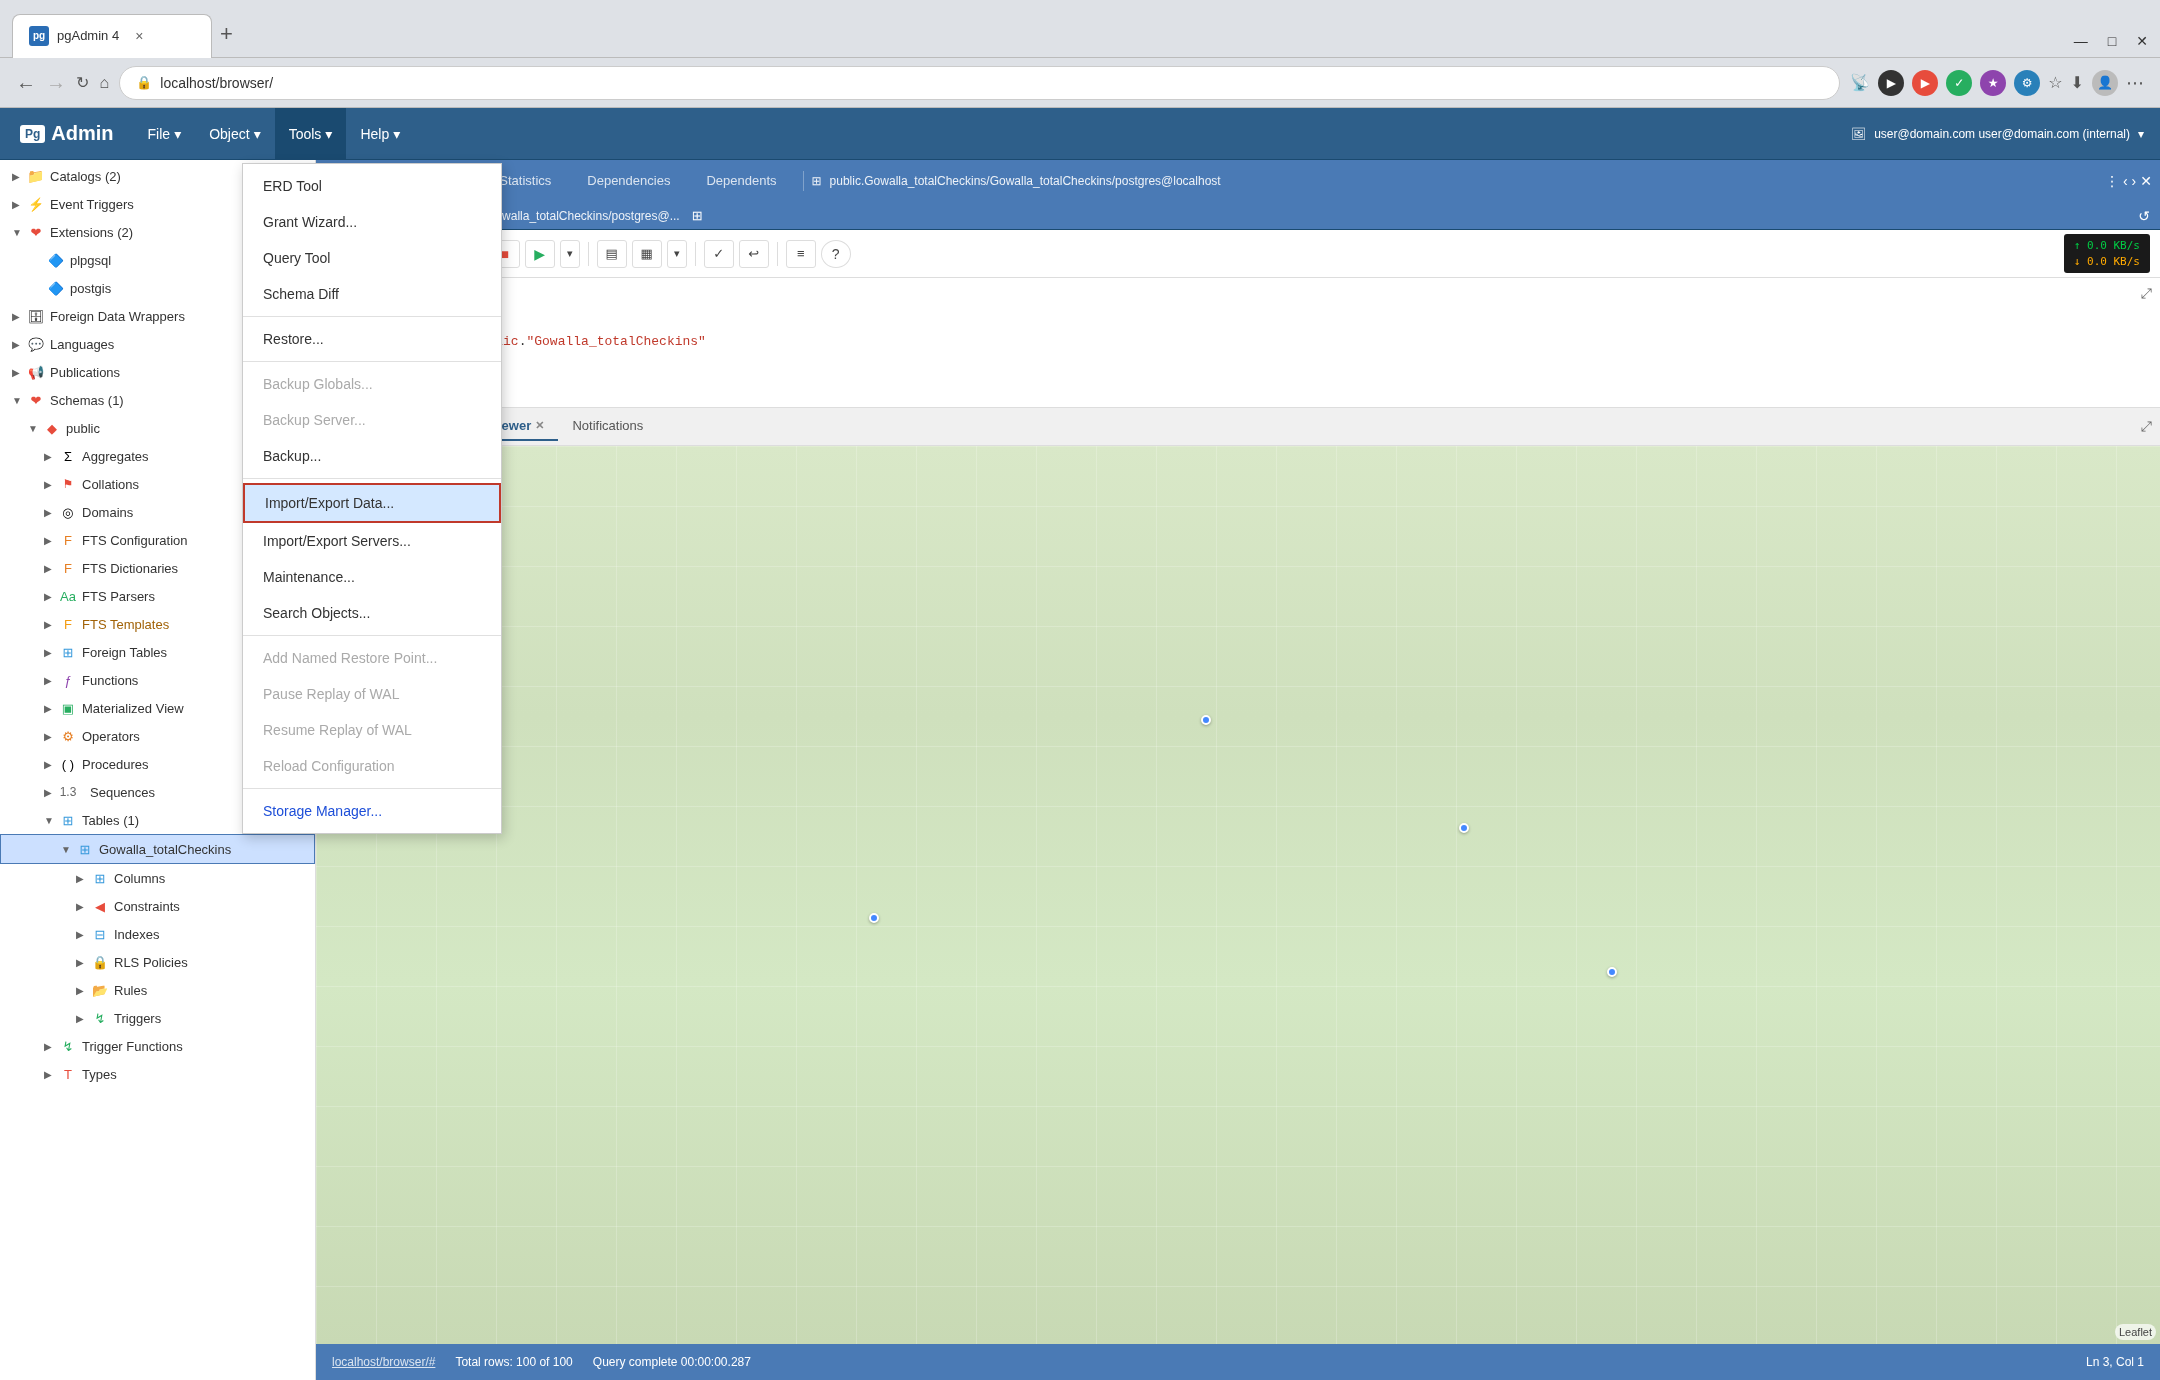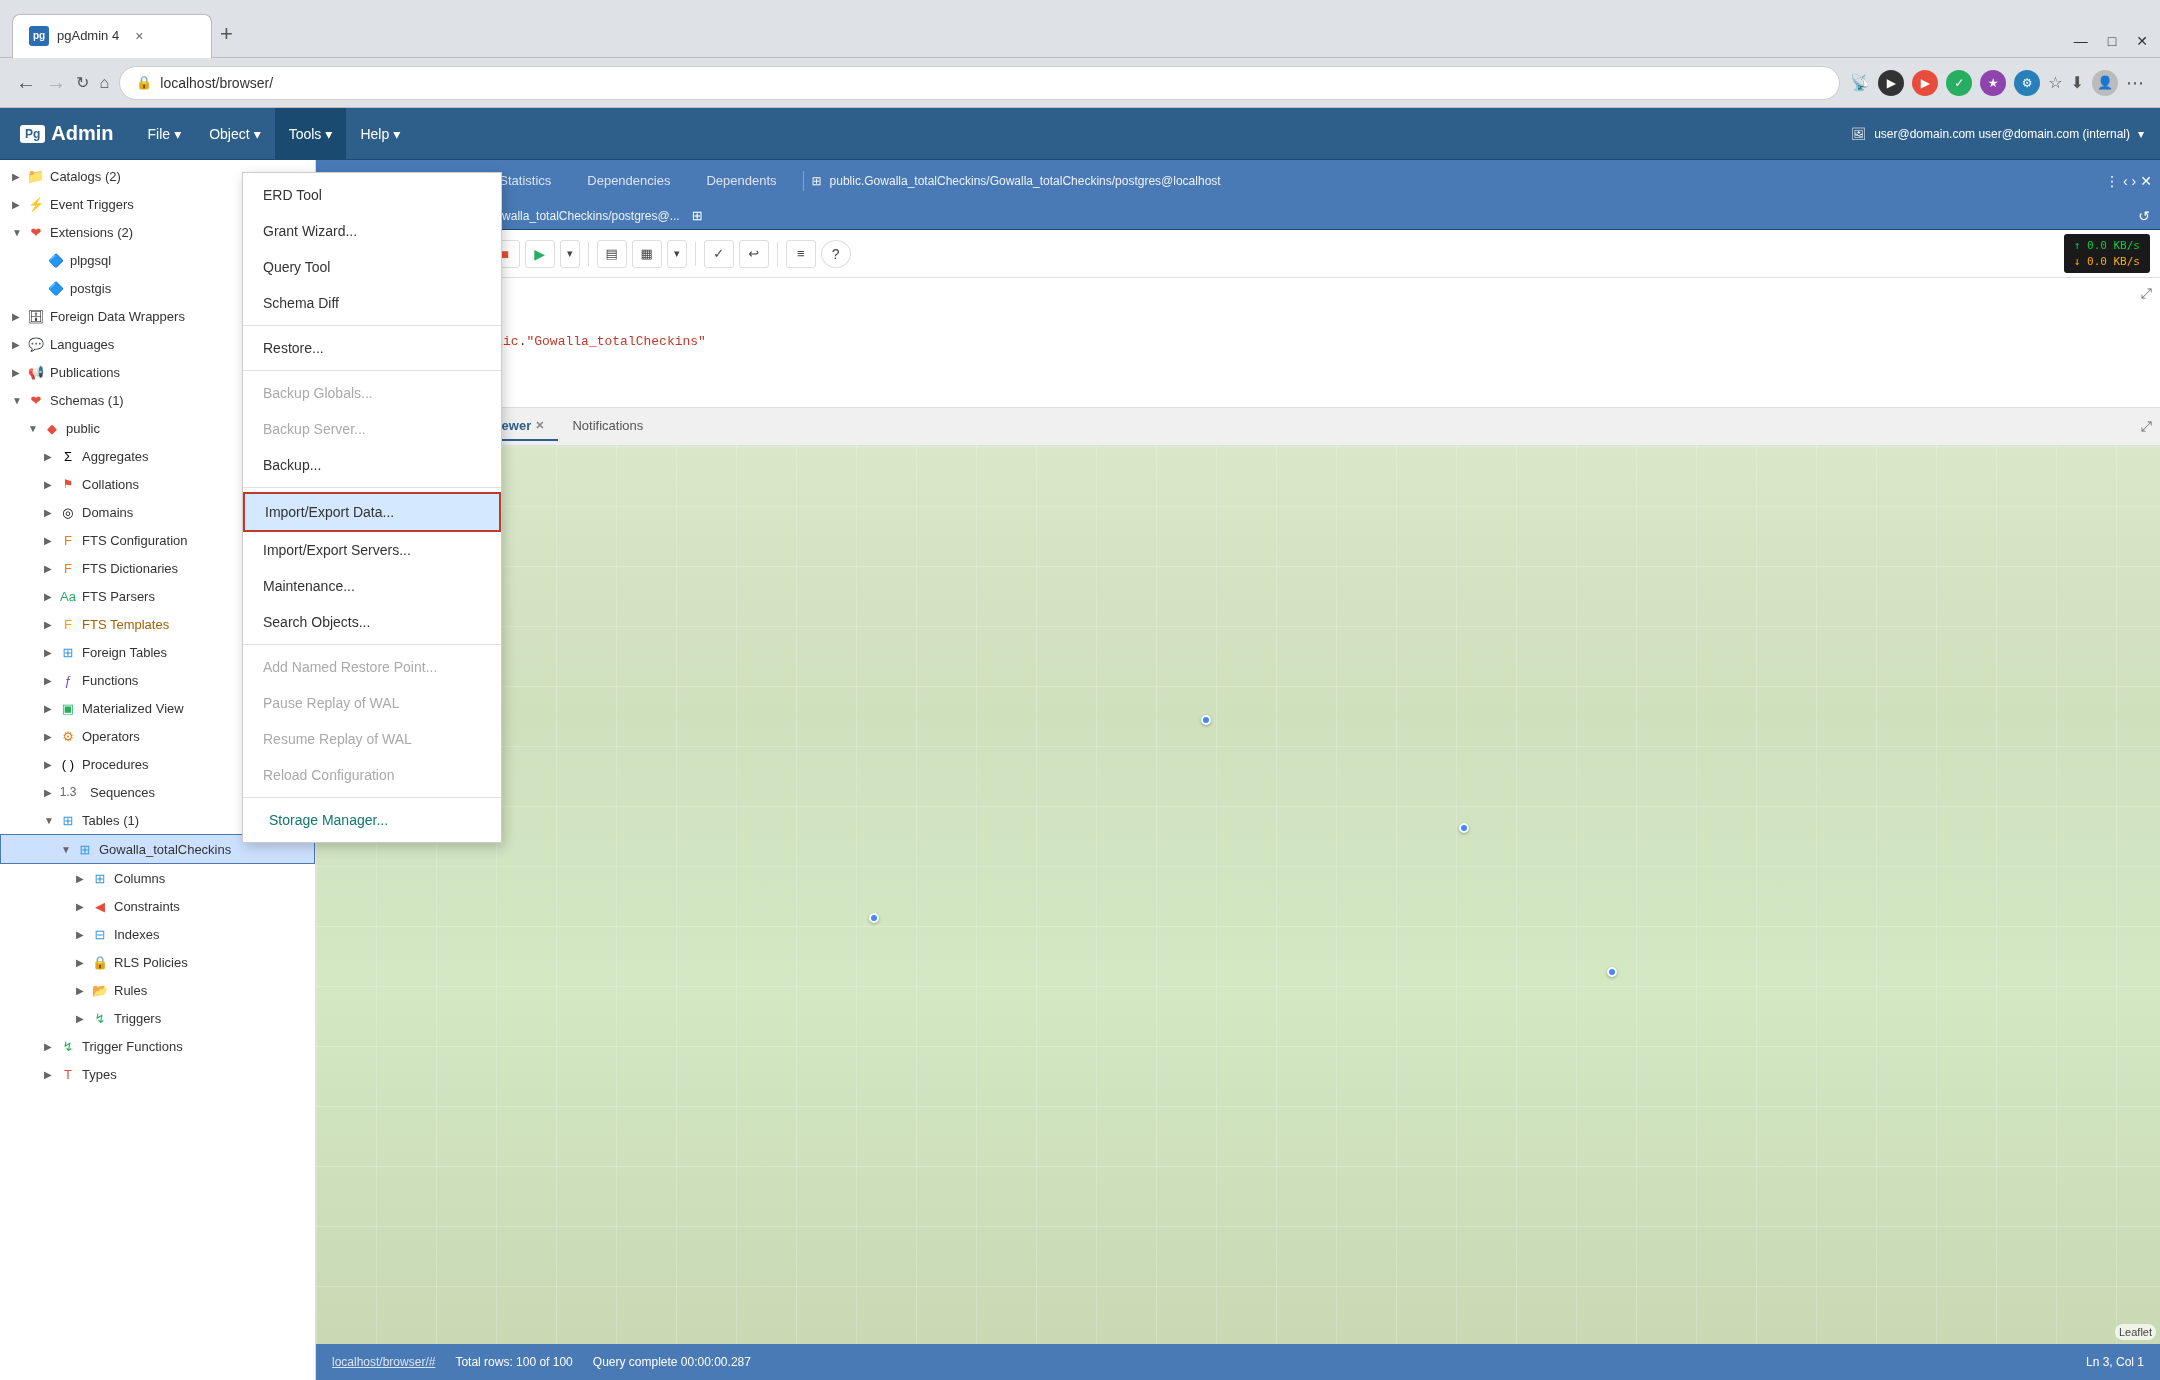--- a/index.html
+++ b/index.html
@@ -281,21 +281,21 @@
 
       <div style="padding: 4px 4px 4px 44px; display: flex; align-items: center; cursor: pointer;">
         <span style="width:14px; font-size:10px; color:#666;">▶</span>
         <span style="width:20px; height:20px; display:flex; align-items:center; justify-content:center; margin-right:4px; font-size: 13px; color: #e74c3c;">T</span>
         <span style="color:#333;">Types</span>
       </div>
 
     </div>
   </div>
 
-  <div style="position: absolute; left: 242px; top: 12px; z-index: 1000;">
+  <div style="position: absolute; left: 242px; top: 3px; z-index: 1000;">
     <div style="background: white; border: 1px solid #ccc; box-shadow: 2px 4px 12px rgba(0,0,0,0.2); min-width: 260px; padding: 4px 0; font-size: 14px;">
 
       <div style="padding: 10px 20px; cursor: pointer; color: #333; white-space: nowrap;">
         <span>ERD Tool</span>
       </div>
 
       <div style="padding: 10px 20px; cursor: pointer; color: #333; white-space: nowrap;">
         <span>Grant Wizard...</span>
       </div>
 
@@ -358,21 +358,21 @@
       <div style="padding: 10px 20px; color: #aaa; white-space: nowrap; cursor: default;">
         <span>Resume Replay of WAL</span>
       </div>
 
       <div style="padding: 10px 20px; color: #aaa; white-space: nowrap; cursor: default;">
         <span>Reload Configuration</span>
       </div>
 
       <div style="height: 1px; background: #e0e0e0; margin: 4px 0;"></div>
 
-      <div style="padding: 10px 20px; cursor: pointer; color: #0f766e; white-space: nowrap; margin-left: 6px;">
+      <div style="padding: 10px 20px; cursor: pointer; color: #1d4ed8; white-space: nowrap;">
         <span>Storage Manager...</span>
       </div>
 
     </div>
   </div>
 
   <div style="flex: 1; display: flex; flex-direction: column; background: #f5f5f5; overflow: hidden;">
 
     <div style="background: #4a7ab5; display: flex; align-items: center; height: 42px; padding: 0 8px; gap: 0; overflow-x: auto;">
       <div style="padding: 8px 18px; color: rgba(255,255,255,0.8); cursor: pointer; font-size: 13px; border-bottom: 2px solid transparent; white-space: nowrap;">Properties</div>

